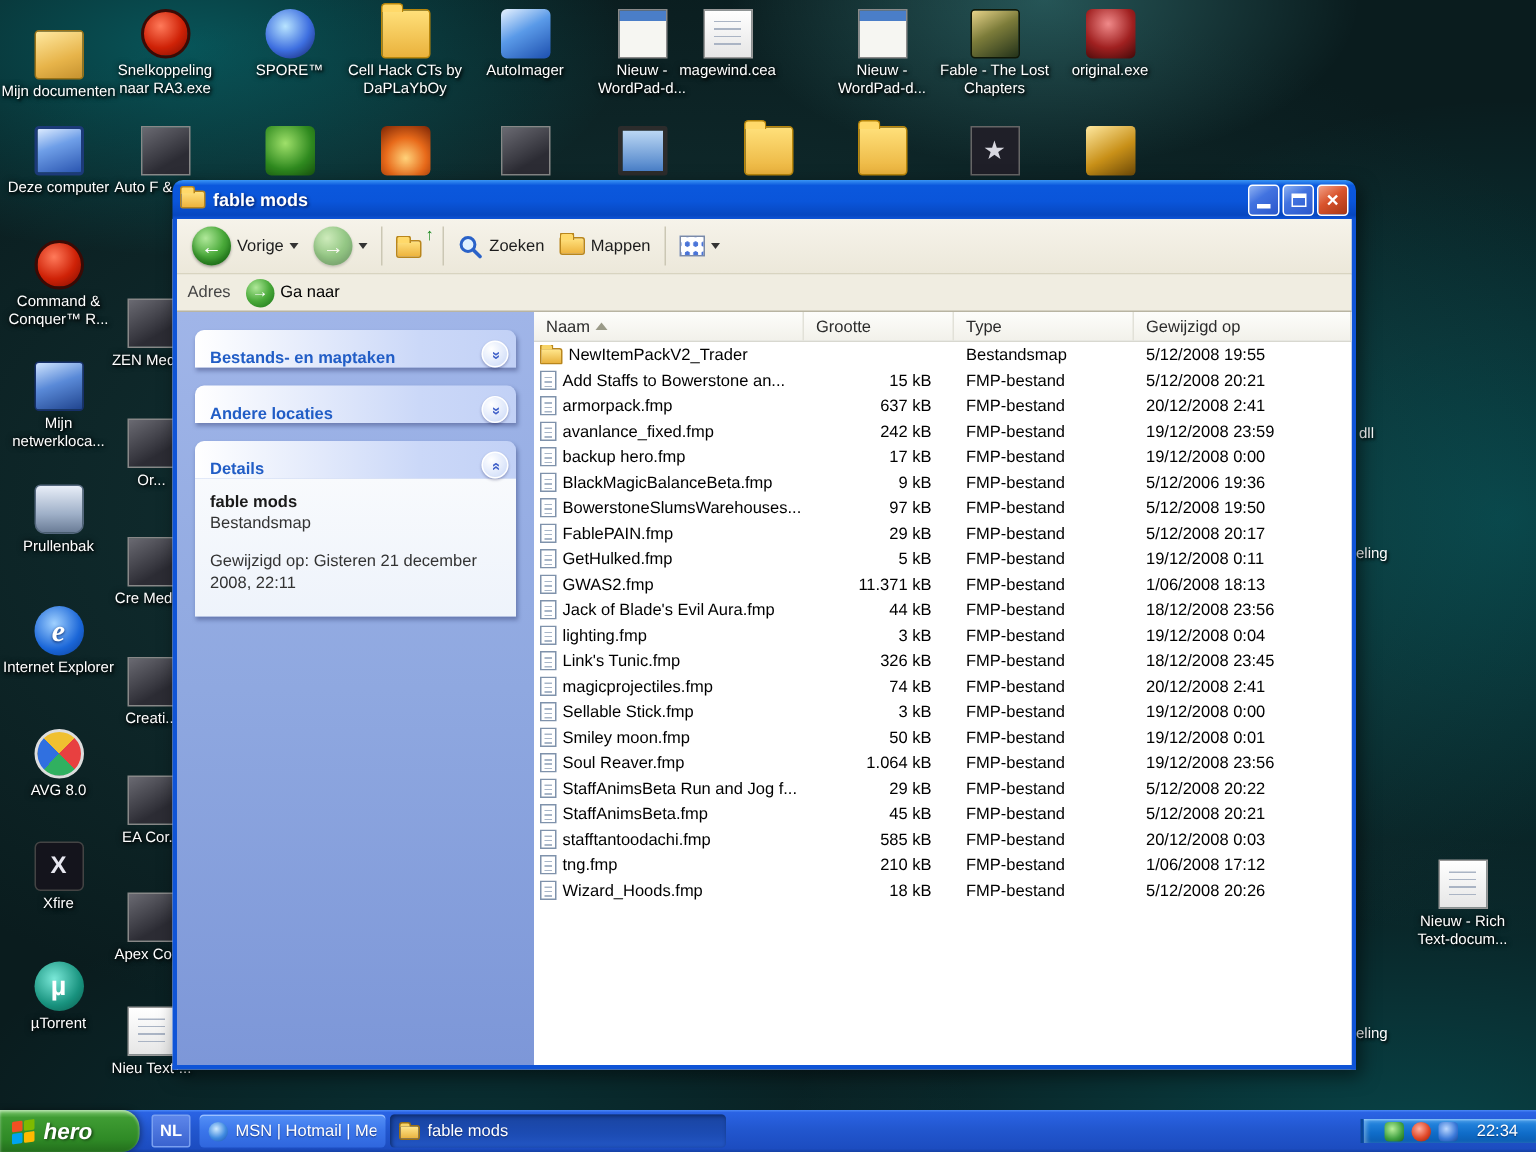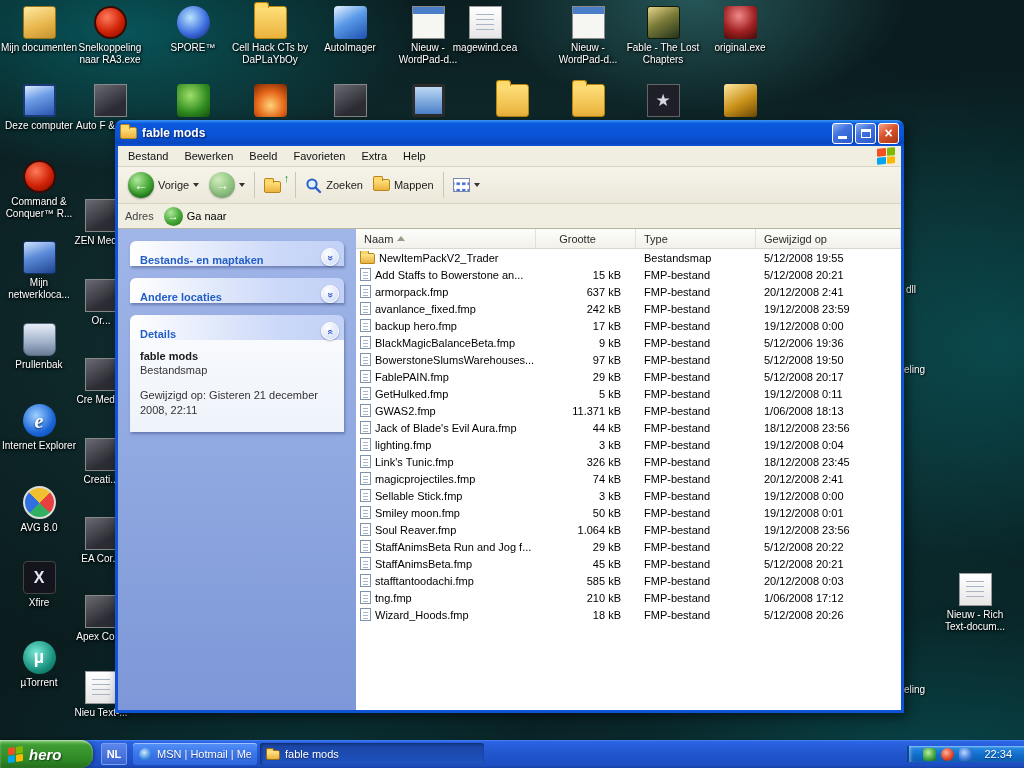--- a/index.html
+++ b/index.html
@@ -16,21 +16,21 @@
       radial-gradient(500px 260px at 30% 100%, rgba(0,140,150,.18), transparent 70%),
       radial-gradient(900px 500px at 45% 45%, #14383a, #0a1c1e 75%);
   }
 
   
   .di { position: absolute; width: 78px; text-align: center; cursor: default; z-index: 1; }
   .di-img { width: 33px; height: 33px; margin: 0 auto 3px; position: relative; display: flex; align-items: center; justify-content: center; }
   .di-label { font-size: 10px; line-height: 1.2; color: #fff; text-shadow: 1px 1px 2px #000, 0 0 4px #000; word-wrap: break-word; }
   .dfrag { position: absolute; font-size: 10px; color: #fff; text-shadow: 1px 1px 2px #000; z-index: 1; }
 
-  .p-r1c1{left:0;top:6px}.p-r1c2{left:71px;top:6px}.p-r1c3{left:154px;top:6px}.p-r1c4{left:231px;top:6px}.p-r1c5{left:311px;top:6px}
+  .p-r1c1{left:0;top:20px}.p-r1c2{left:71px;top:6px}.p-r1c3{left:154px;top:6px}.p-r1c4{left:231px;top:6px}.p-r1c5{left:311px;top:6px}
   .p-r1c6{left:389px;top:6px}.p-r1c7{left:446px;top:6px}.p-r1c8{left:549px;top:6px}.p-r1c9{left:624px;top:6px}.p-r1c10{left:701px;top:6px}
   .p-r2c1{left:0;top:84px}.p-r2c2{left:71px;top:84px}.p-r2c3{left:154px;top:84px}.p-r2c4{left:231px;top:84px}.p-r2c5{left:311px;top:84px}
   .p-r2c6{left:389px;top:84px}.p-r2c7{left:473px;top:84px}.p-r2c8{left:549px;top:84px}.p-r2c9{left:624px;top:84px}.p-r2c10{left:701px;top:84px}
   .p-l1{left:0;top:160px}.p-l2{left:0;top:241px}.p-l3{left:0;top:323px}.p-l4{left:0;top:404px}.p-l5{left:0;top:486px}.p-l6{left:0;top:561px}.p-l7{left:0;top:641px}
   .p-m1{left:62px;top:199px}.p-m2{left:62px;top:279px}.p-m3{left:62px;top:358px}.p-m4{left:62px;top:438px}.p-m5{left:62px;top:517px}.p-m6{left:62px;top:595px}.p-m7{left:62px;top:671px}
   .p-right1{left:936px;top:573px}
   .p-f1{left:906px;top:284px}.p-f2{left:904px;top:364px}.p-f3{left:904px;top:684px}
 
   .k-mydocs{background:linear-gradient(160deg,#ffe9a0,#e7b44a 60%,#c6922f);border-radius:3px;border:1px solid #9a7318}
   .k-ra3{background:radial-gradient(circle at 38% 32%,#ff7a5a,#cf2207 55%,#7c0b00);border-radius:50%;border:2px solid #3a0a05}
@@ -114,21 +114,21 @@
   .c-down,.c-up{display:inline-block;transform:rotate(90deg);letter-spacing:-1px}
   .sbox-body{background:linear-gradient(180deg,#f8fafd,#eef3fb);padding:10px 10px 14px;font-size:11px;color:#333}
   .d-name{font-weight:bold;margin-bottom:2px;color:#1a1a1a}
   .d-type{margin-bottom:12px}
   .d-mod{line-height:1.35}
 
   .list{flex:1;background:#fff;display:flex;flex-direction:column;overflow:hidden;font-size:11px;color:#000}
   .lheader{display:flex;height:20px;background:linear-gradient(180deg,#fdfdfb,#f2f1ea);border-bottom:1px solid #d8d8d0;color:#2b2b2b;flex:0 0 auto}
   .lh{display:flex;align-items:center;gap:4px;padding:0 8px;border-right:1px solid #e2e1d8}
   .w-name{width:180px}
-  .w-size{width:100px;justify-content:center;padding-right:24px}
+  .w-size{width:100px;justify-content:flex-start;padding-right:24px}
   .w-type{width:120px}
   .w-date{flex:1}
   .sortup{width:0;height:0;border-left:4px solid transparent;border-right:4px solid transparent;border-bottom:5px solid #9a9a88}
   .frow{display:flex;height:17px;align-items:center;flex:0 0 auto}
   .fc{padding:0 8px;white-space:nowrap;overflow:hidden}
   .fc.name{width:180px;display:flex;align-items:center;gap:4px;padding-left:4px}
   .fc.size{width:100px;text-align:right;padding-right:15px}
   .fc.type{width:120px}
   .fc.date{flex:1}
   .fi{flex:0 0 auto}
@@ -322,34 +322,20 @@
       <span class="ctl">
           <i class="g-min"></i>
         </span>
       <span class="ctl">
           <i class="g-max"></i>
         </span>
       <span class="ctl close">×</span>
     </span>
   </div>
   <div class="win-frame">
-    <div class="menubar">
-      <span class="menu-item">Bestand</span>
-        <span class="menu-item">Bewerken</span>
-        <span class="menu-item">Beeld</span>
-        <span class="menu-item">Favorieten</span>
-        <span class="menu-item">Extra</span>
-        <span class="menu-item">Help</span>
-      <span class="winlogo">
-          <i class="q1"></i>
-          <i class="q2"></i>
-          <i class="q3"></i>
-          <i class="q4"></i>
-        </span>
-    </div>
 
     <div class="toolbar">
       <div class="tbtn">
         <span class="navc">←</span>
         <span>Vorige</span>
         <span class="caret"></span>
       </div>
       <div class="tbtn fwd">
         <span class="navc">→</span>
         <span class="caret"></span>

